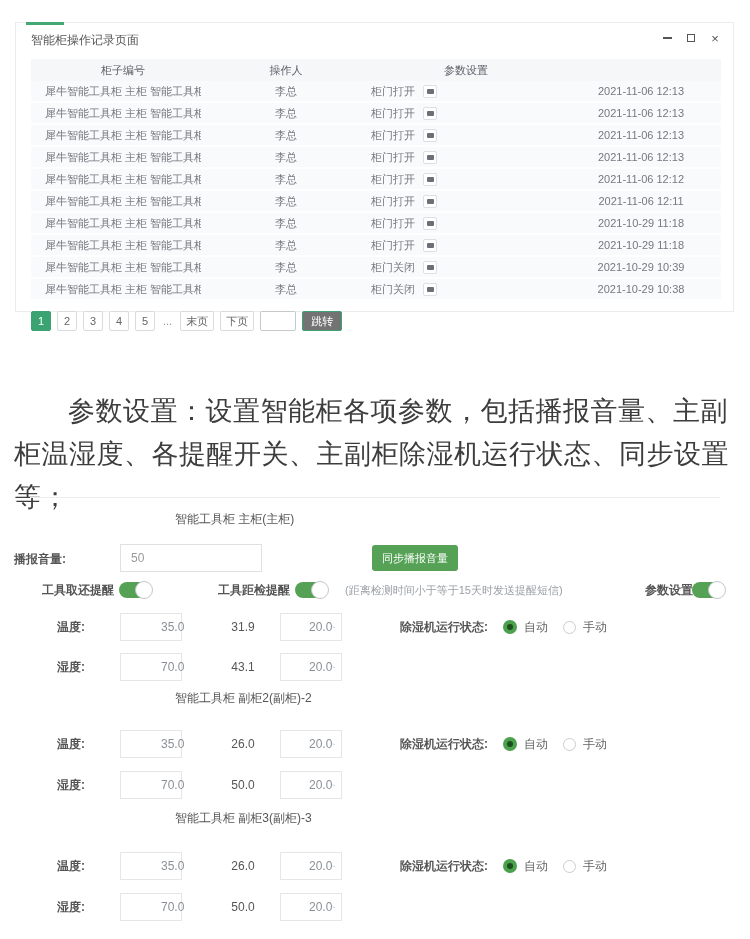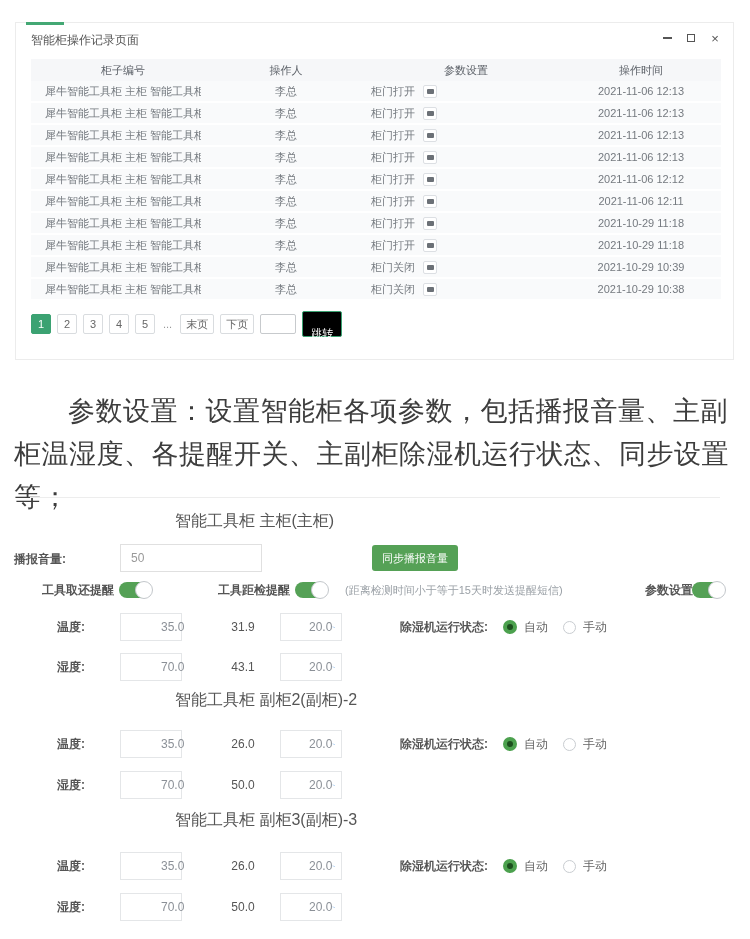--- a/index.html
+++ b/index.html
@@ -1,20 +1,20 @@
 <!DOCTYPE html>
 <html><head>
 <meta charset="utf-8">
 <style>
   * { margin:0; padding:0; box-sizing:border-box; }
   html,body { width:750px; height:939px; background:#fff; overflow:hidden;
     font-family:"Liberation Sans","DejaVu Sans",sans-serif; }
 
   
-  .records-panel { position:absolute; left:15px; top:22px; width:719px; height:338px;
+  .records-panel { position:absolute; left:15px; top:22px; width:719px; height:290px;
     background:#fff; border:1px solid #ececec; }
   .tab-accent { position:absolute; left:10px; top:-1px; width:38px; height:3px; background:#44a874; }
   .win-title { position:absolute; left:15px; top:9px; font-size:12px; color:#555; }
   .win-controls { position:absolute; right:12px; top:8px; display:flex; gap:12px; align-items:center; height:14px; }
   .wc-btn { display:inline-flex; align-items:center; justify-content:center; width:12px; height:12px;
     color:#555; font-size:13px; cursor:pointer; }
   .min-glyph { display:inline-block; width:9px; height:0; border-bottom:2px solid #555; }
   .restore-glyph { display:inline-block; width:8px; height:8px; border:1px solid #555; }
 
   
@@ -32,31 +32,31 @@
     background:#fff; border:1px solid #dcdfe3; border-radius:2px; }
   .snap-glyph { display:inline-block; width:7px; height:5px; background:#6b7076; border-radius:1px; }
 
   
   .pager { position:absolute; left:15px; top:288px; display:flex; gap:6px; align-items:center; }
   .pg-btn { min-width:20px; height:20px; padding:0 5px; line-height:18px; text-align:center;
     background:#fff; border:1px solid #d9dcdf; border-radius:2px; font-size:11px; color:#666; cursor:pointer; }
   .pg-btn.active { background:#3ba272; border-color:#3ba272; color:#fff; }
   .pg-ellipsis { font-size:11px; color:#999; padding:0 2px; }
   .pg-input { width:36px; height:20px; border:1px solid #c7cacd; border-radius:2px; font-size:11px; padding:0 4px; }
-  .pg-jump { height:20px; padding:12px 8px; background:#000000; border:1px solid #3ba272; border-radius:2px;
+  .pg-jump { height:20px; padding:0 8px; background:#737373; border:1px solid #3ba272; border-radius:2px;
     color:#fff; font-size:11px; line-height:18px; cursor:pointer; }
 
   
   .desc { position:absolute; left:14px; top:390px; width:724px; font-size:27px; line-height:1.6;
     color:#3d3d3d; text-indent:2em; letter-spacing:0.5px; }
 
   
   .settings { position:absolute; left:0; top:0; width:750px; height:939px; font-size:12px; color:#555; }
   .cut-line { position:absolute; left:30px; top:497px; width:690px; height:1px; background:#ededed; }
-  .sec-title { position:absolute; left:175px; font-size:16px; color:#555; }
+  .sec-title { position:absolute; left:175px; font-size:12px; color:#555; }
   .st-1 { top:511px; } .st-2 { top:690px; } .st-3 { top:810px; }
 
   .vol-label { position:absolute; left:14px; top:551px; font-weight:bold; color:#555; }
   .vol-input { position:absolute; left:120px; top:544px; width:142px; height:28px;
     border:1px solid #e0e0e0; background:#fff; color:#999; font-size:12px; padding:0 10px; }
   .sync-btn { position:absolute; left:372px; top:545px; height:26px; padding:0 10px; line-height:26px;
     background:#55a156; color:#fff; font-size:11px; border:none; border-radius:3px; cursor:pointer; }
 
   .toggle-row { position:absolute; left:0; top:581px; width:750px; height:18px; }
   .tg-label { position:absolute; font-weight:bold; color:#555; line-height:18px; }
@@ -99,21 +99,20 @@
         <span class="restore-glyph"></span>
       </span>
     <span class="wc-btn">×</span>
   </div>
 
   <div class="op-table">
     <div class="t-head">
       <span>柜子编号</span>
       <span>操作人</span>
       <span>参数设置</span>
-      <span>操作时间</span>
     </div>
     <div id="t-body">
   <div class="t-row">
     <span>犀牛智能工具柜 主柜  智能工具柜1-1  主柜—1</span>
     <span>李总</span>
     <span class="status-cell">
       <span>柜门打开</span>
       <span class="snap-badge">
               <span class="snap-glyph"></span>
             </span>

